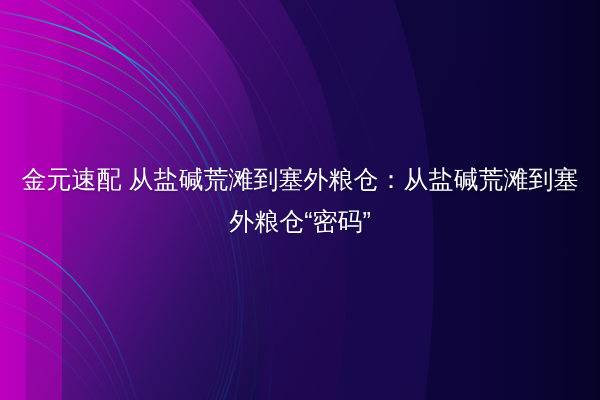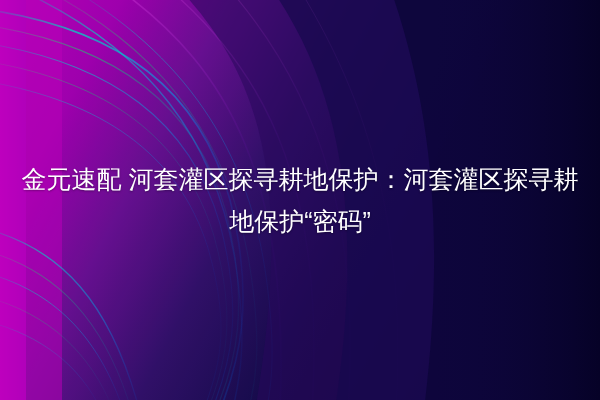--- a/index.html
+++ b/index.html
@@ -113,15 +113,15 @@
 
       <path d="M 120,-10 C 230,70 290,180 280,412" stroke="url(#gStrokeMag)" stroke-width="1.6" opacity="0.55"></path>
       <path d="M 170,-10 C 275,80 325,200 312,412" stroke="url(#gStrokeMag)" stroke-width="1.3" opacity="0.4"></path>
       <path d="M 230,-10 C 325,100 360,230 348,412" stroke="url(#gStrokeMag)" stroke-width="1.1" opacity="0.28"></path>
       <path d="M 300,-10 C 380,120 405,250 396,412" stroke="url(#gStrokeMag)" stroke-width="1.0" opacity="0.18"></path>
     </g>
 
     <rect x="0" y="0" width="600" height="400" fill="#000" opacity="0.06"></rect>
   </svg>
 
-  <div id="headline">金元速配 河套灌区探寻耕地保护：河套灌区探寻耕地保护“密码”</div>
+  <div id="headline">金元速配 从盐碱荒滩到塞外粮仓：从盐碱荒滩到塞外粮仓“密码”</div>
 
 </div>
 
 </body></html>

